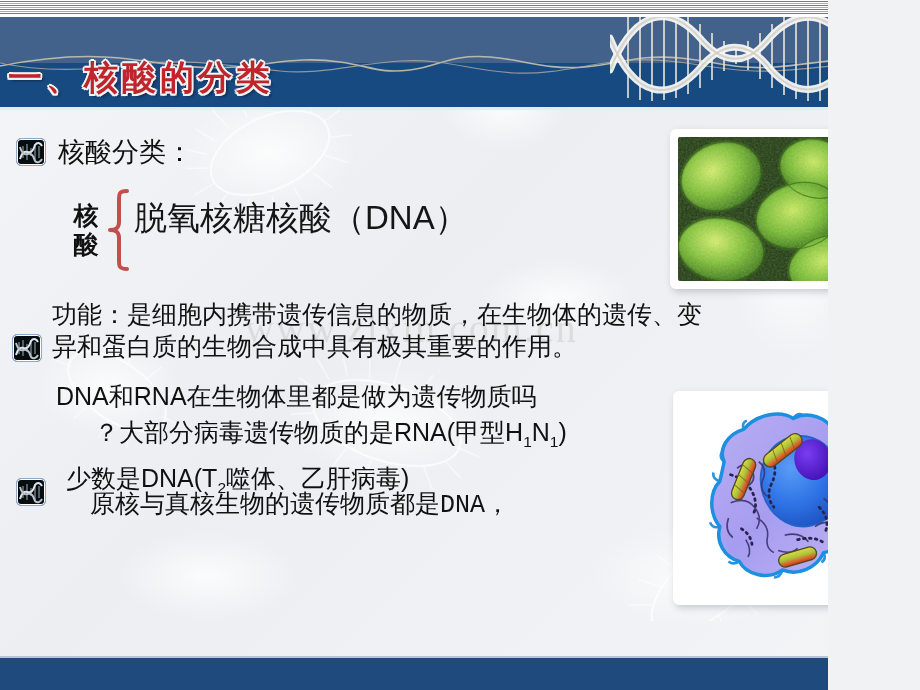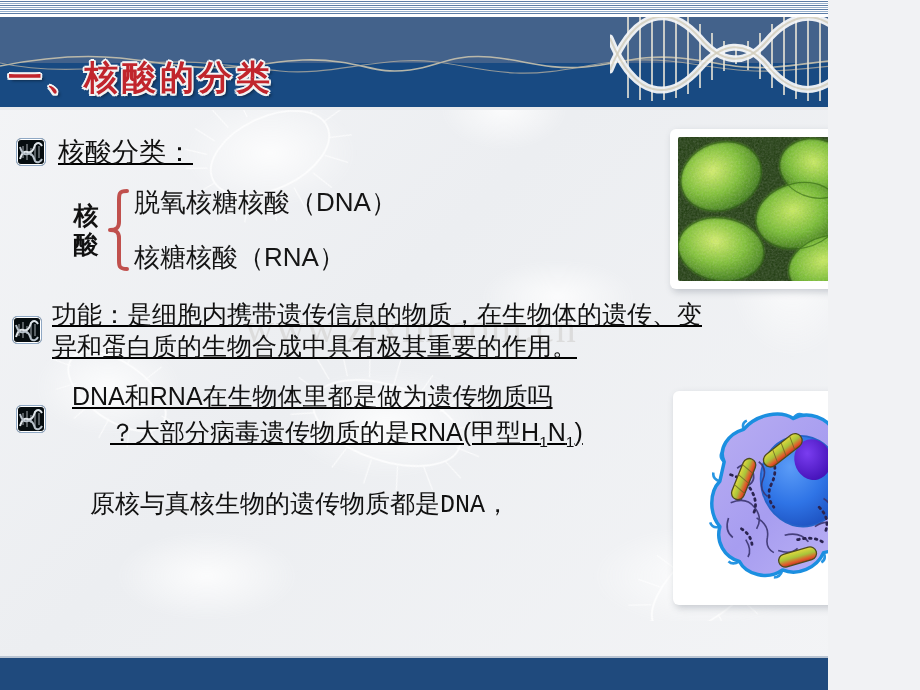--- a/index.html
+++ b/index.html
@@ -143,22 +143,21 @@
     box-shadow: 0 0 0 1px #ffffff inset;
     display: inline-block;
     vertical-align: middle;
     position: relative;
     flex: 0 0 auto;
   }
   .bullet-icon svg { display:block; }
 
   .row {
     display: flex;
-    align-items: center;
-    text-decoration: underline;
+    align-items: flex-end;
   }
 
   
   .blk1 {
     position: absolute;
     left: 16px;
     top: 28px;
   }
   .blk1 .lbl {
     font-size: 27px;
@@ -180,21 +179,21 @@
     color: #111;
     width: 28px;
     text-align: center;
   }
   .brace {
     width: 26px;
     height: 84px;
     margin: 0 2px 0 6px;
   }
   .branches .b {
-    font-size: 26px;
+    font-size: 33px;
     color: #151515;
     line-height: 29px;
     white-space: nowrap;
   }
   .branches .b:first-child { margin-bottom: 26px; }
 
   
   .blk2 {
     position: absolute;
     left: 12px;
@@ -208,21 +207,20 @@
     margin-left: 10px;
     text-indent: 0;
   }
 
   
   .blk3 {
     position: absolute;
     left: 16px;
     top: 268px;
     width: 680px;
-    gap: 16px;
   }
   .blk3 .txt {
     font-size: 25px;
     line-height: 36px;
     color: #111;
     margin-left: 10px;
   }
   .blk3 .l2 { margin-left: 38px; }
   .blk3 .l3 { margin-left: 10px; }
   sub { font-size: 0.62em; }
@@ -422,21 +420,20 @@
     <div class="classify">
       <div class="vlabel">
         <div>核</div>
         <div>酸</div>
       </div>
       <svg class="brace" viewBox="0 0 26 84">
         <path d="M21 3 C13 3, 13 6, 13 12 L13 34 C13 40, 10 42, 4 42 C10 42, 13 44, 13 50 L13 72 C13 78, 13 81, 21 81" stroke="#c0504d" stroke-width="4" fill="none" stroke-linecap="round" stroke-linejoin="round"></path>
       </svg>
       <div class="branches">
         <div class="b">脱氧核糖核酸（DNA）</div>
-        <div class="b">核糖核酸（RNA）</div>
       </div>
     </div>
 
     <div class="blk2 row">
       <span class="bullet-icon">
         <svg viewBox="0 0 28 26" width="28" height="26">
           <g stroke="#cfd6dd" stroke-width="1" opacity="0.8">
             <line x1="6" y1="7" x2="6" y2="19"></line>
             <line x1="10" y1="5" x2="10" y2="21"></line>
             <line x1="14" y1="9" x2="14" y2="17"></line>
@@ -460,20 +457,21 @@
             <line x1="18" y1="5" x2="18" y2="21"></line>
             <line x1="22" y1="7" x2="22" y2="19"></line>
           </g>
           <path d="M3 20 C8 4, 13 22, 18 6 C21 2, 24 5, 25 7" stroke="#dfe5ea" stroke-width="2" fill="none"></path>
           <path d="M3 8 C8 24, 13 6, 18 22 C21 25, 24 22, 25 20" stroke="#b9c3cc" stroke-width="2" fill="none"></path>
         </svg>
       </span>
       <div class="txt">
         <div class="l1">DNA和RNA在生物体里都是做为遗传物质吗</div>
         <div class="l2"><span>？大部分病毒遗传物质的是RNA(甲型H</span><sub>1</sub><span>N</span><sub>1</sub><span>)</span></div>
+        <div class="l3"><span>少数是DNA(T</span><sub>2</sub><span>噬体、乙肝病毒)</span></div>
       </div>
     </div>
 
     <div class="blk4">
       <div class="l1">原核与真核生物的遗传物质都是DNA，</div>
     </div>
   </div>
 
   <div class="pic-frame pic-virus">
     <svg class="inner" viewBox="0 0 206 128" preserveAspectRatio="none">

